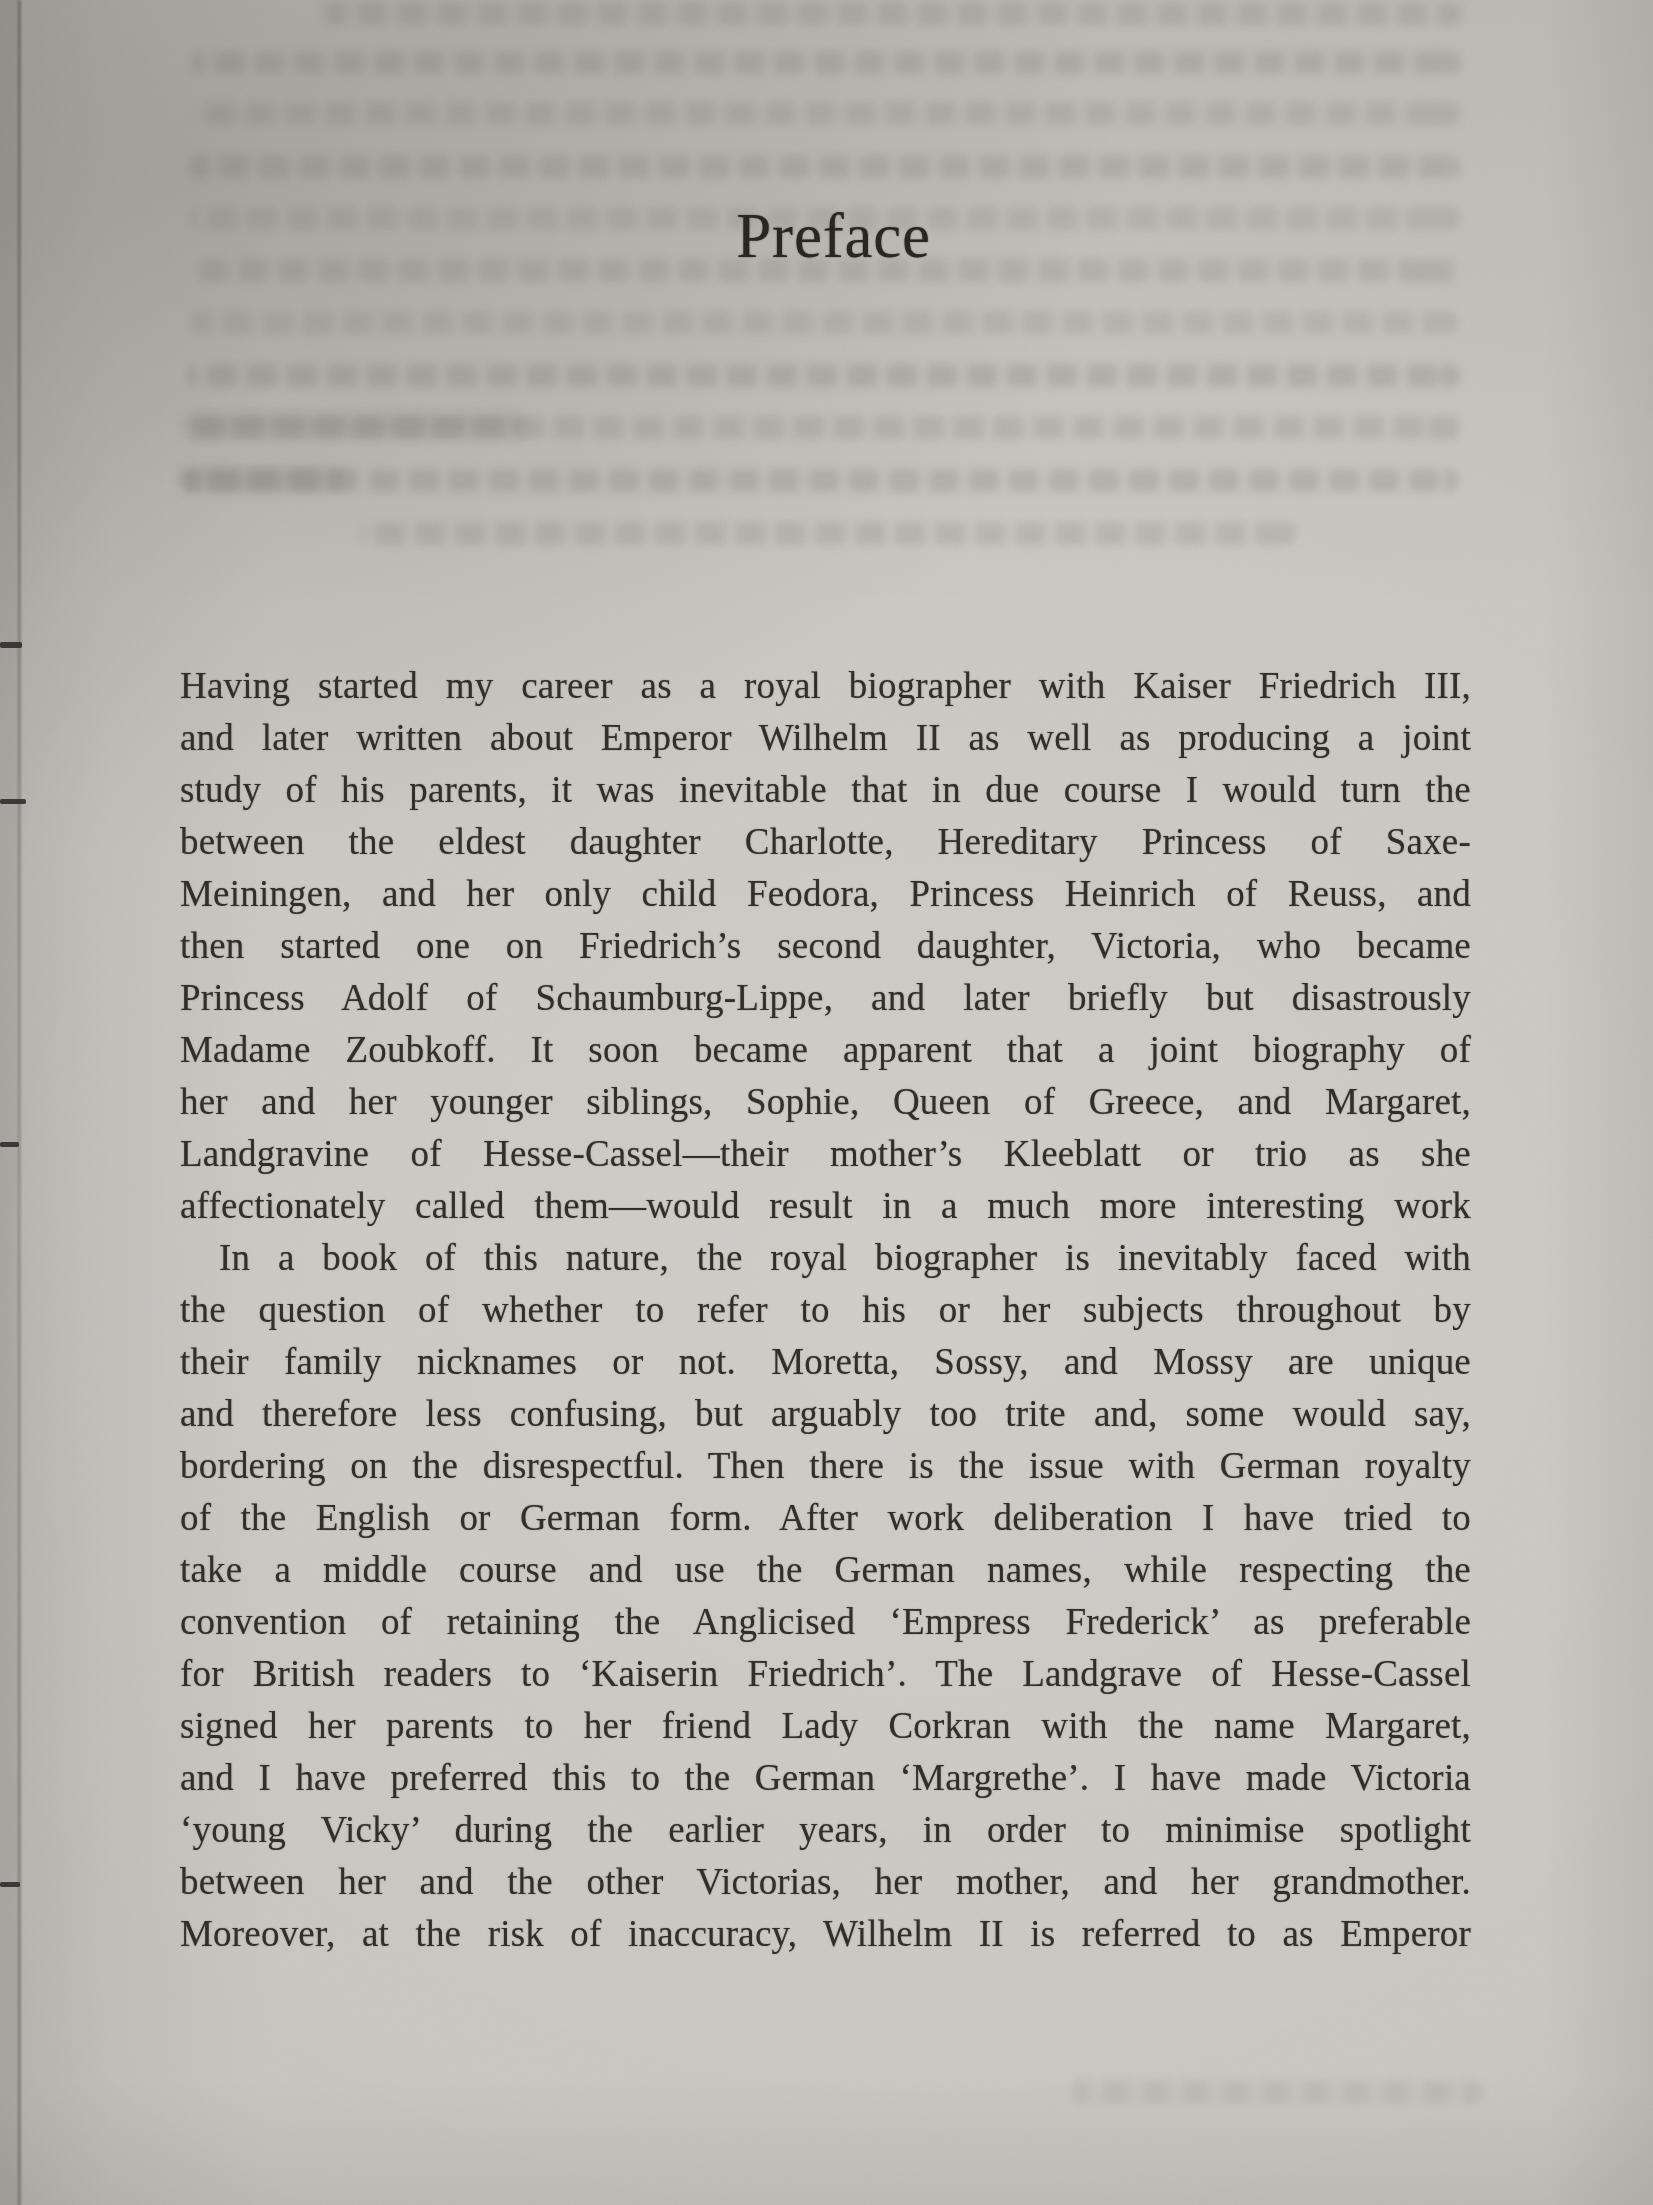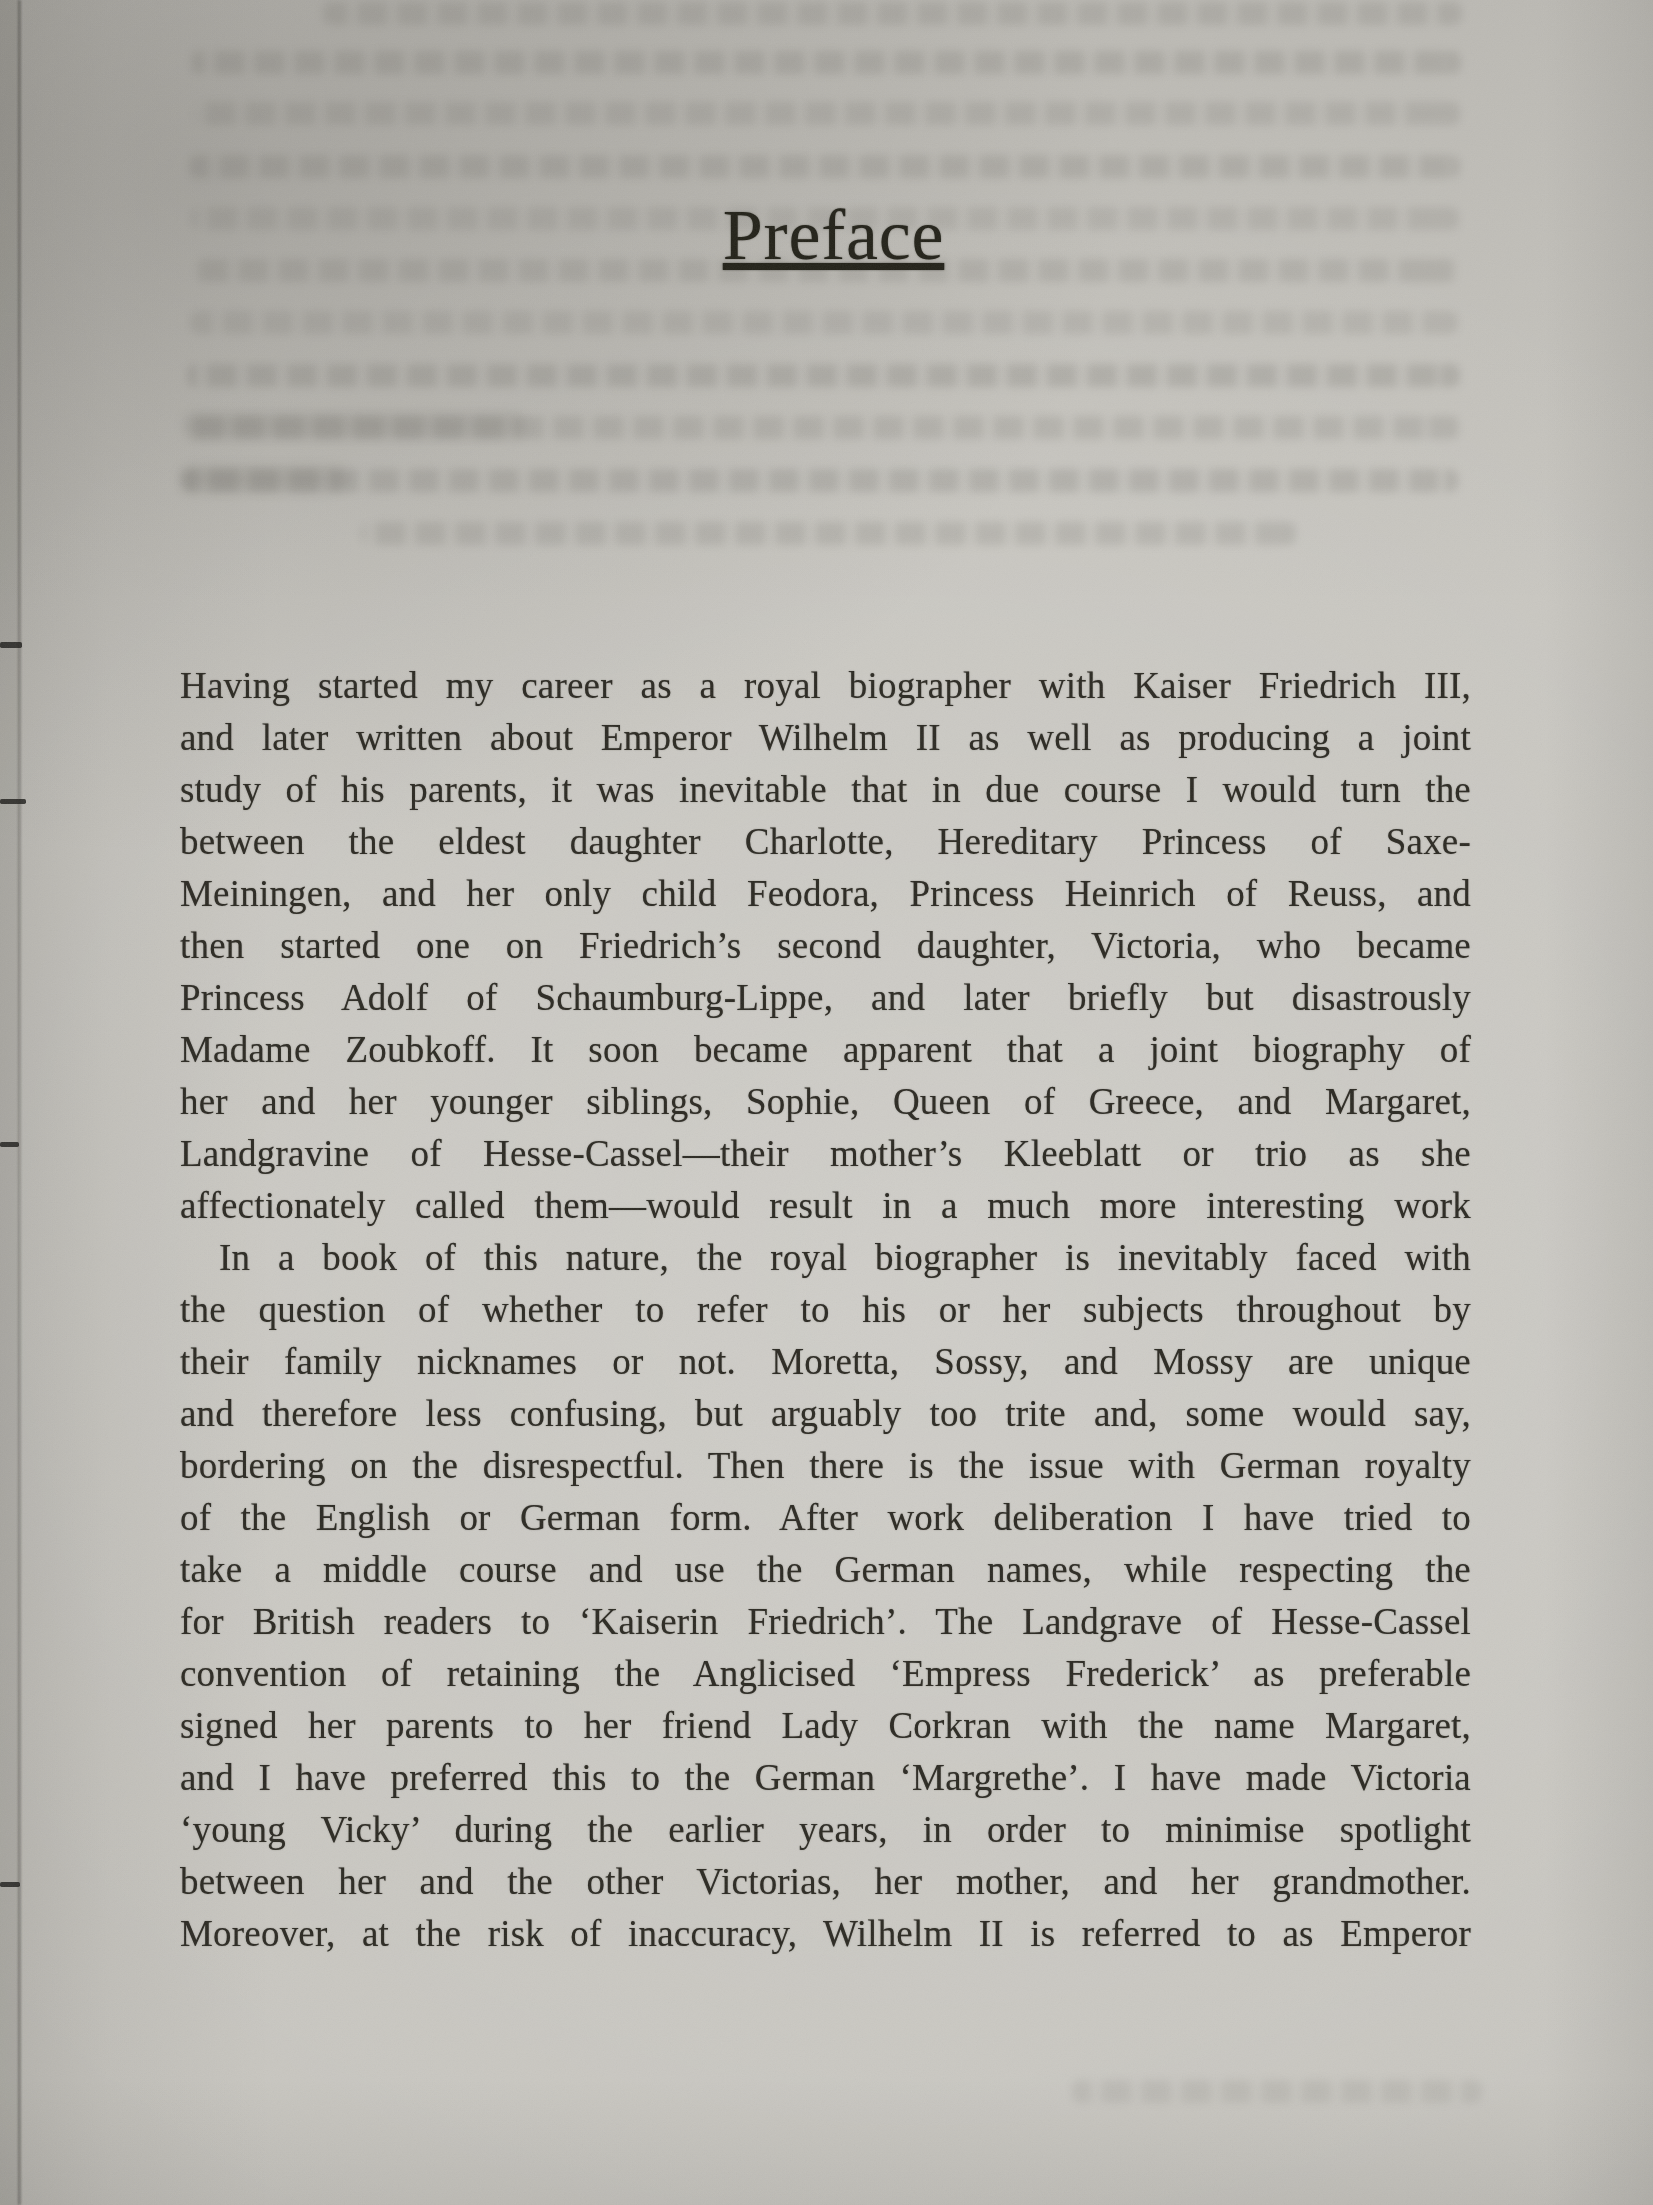--- a/index.html
+++ b/index.html
@@ -34,25 +34,24 @@
     position:absolute; height:23px; border-radius:8.5px;
     background:repeating-linear-gradient(90deg, rgba(100,98,92,.62) 0 29px, rgba(100,98,92,.10) 29px 40px);
     filter:blur(4.2px);
   }
   .smudge {
     position:absolute; height:25.5px; border-radius:10.2px;
     background:rgba(96,94,88,.9); filter:blur(6px);
   }
 
   .title {
-    position:absolute; left:188px; top:199px; width:1291px; margin:0;
-    font-size:72px; font-weight:normal; line-height:1; text-align:center;
+    position:absolute; left:188px; top:205px; width:1291px; margin:0;
+    font-size:63px; font-weight:normal; line-height:1; text-align:center;
     color:#232219; letter-spacing:0.8px;
     text-shadow:0 0 1.7px rgba(35,34,25,.55);
-    text-decoration:underline;
   }
 
   .body-block { position:absolute; left:180px; top:660px; width:1291px; }
   .para { filter:blur(0.3px); }
   .line {
     height:52px; line-height:52px; font-size:37px; color:#2c2a23;
     text-align:justify; text-align-last:justify; white-space:normal;
     text-shadow:0 0 1.3px rgba(44,42,35,.5);
     letter-spacing:0.2px;
   }
@@ -96,22 +95,22 @@
         <div class="line">affectionately called them—would result in a much more interesting work</div>
       </div>
     <div class="para para-indent">
         <div class="line">In a book of this nature, the royal biographer is inevitably faced with</div>
         <div class="line">the question of whether to refer to his or her subjects throughout by</div>
         <div class="line">their family nicknames or not. Moretta, Sossy, and Mossy are unique</div>
         <div class="line">and therefore less confusing, but arguably too trite and, some would say,</div>
         <div class="line">bordering on the disrespectful. Then there is the issue with German royalty</div>
         <div class="line">of the English or German form. After work deliberation I have tried to</div>
         <div class="line">take a middle course and use the German names, while respecting the</div>
+        <div class="line">convention of retaining the Anglicised ‘Empress Frederick’ as preferable</div>
         <div class="line">for British readers to ‘Kaiserin Friedrich’. The Landgrave of Hesse-Cassel</div>
-        <div class="line">convention of retaining the Anglicised ‘Empress Frederick’ as preferable</div>
         <div class="line">signed her parents to her friend Lady Corkran with the name Margaret,</div>
         <div class="line">and I have preferred this to the German ‘Margrethe’. I have made Victoria</div>
         <div class="line">‘young Vicky’ during the earlier years, in order to minimise spotlight</div>
         <div class="line">between her and the other Victorias, her mother, and her grandmother.</div>
         <div class="line">Moreover, at the risk of inaccuracy, Wilhelm II is referred to as Emperor</div>
       </div>
   </div>
 
   <div class="edge-band"></div>
   <div class="crease"></div>

